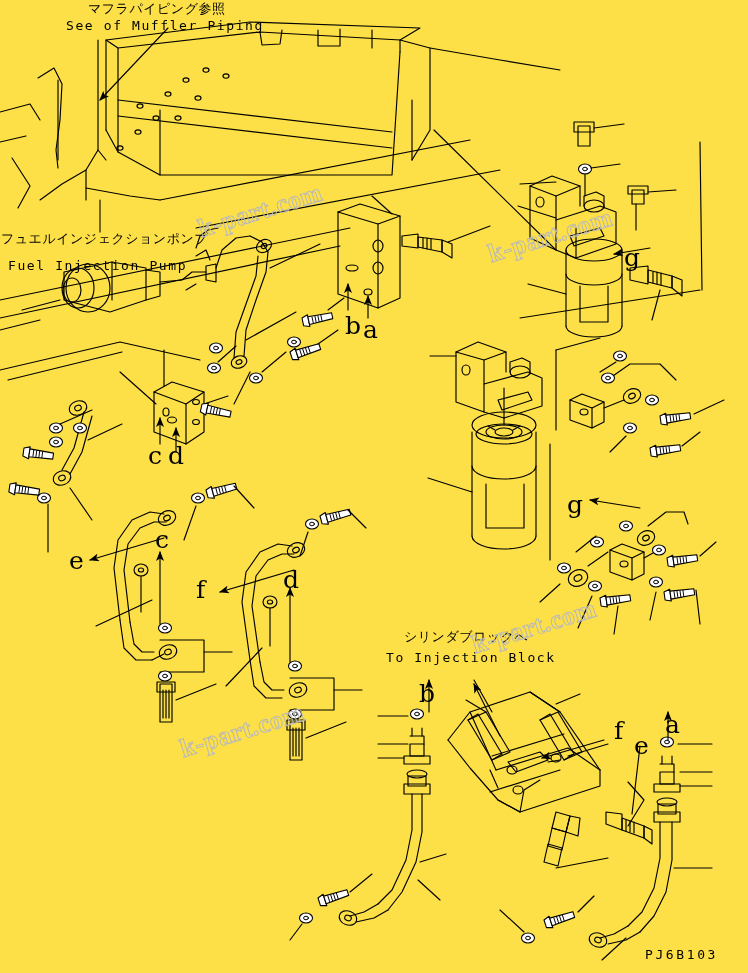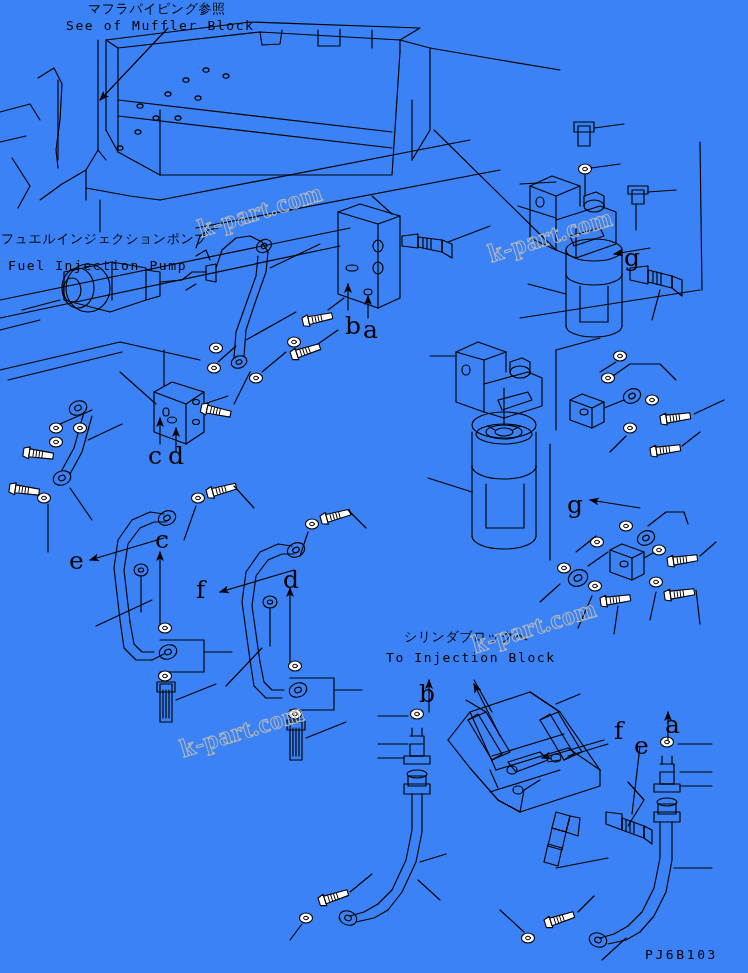--- a/index.html
+++ b/index.html
@@ -8,21 +8,21 @@
     padding: 0;
     background: #ffffff;
   }
   body {
     font-family: "Liberation Sans", sans-serif;
   }
   #sheet {
     position: relative;
     width: 748px;
     height: 973px;
-    background: #3b82f6;
+    background: #fde047;
     overflow: hidden;
   }
   #artwork {
     position: absolute;
     left: 0;
     top: 0;
     width: 748px;
     height: 973px;
   }
   .txt {
@@ -538,21 +538,21 @@
         <path d="M560 760 L548 762"></path>
 
         <path d="M640 746 L632 814"></path>
         <path d="M626 938 L602 960"></path>
       </g>
 
     </g>
   </svg>
 
   <div class="txt jp" style="left:88px; top:2px;">マフラパイピング参照</div>
-  <div class="txt en" style="left:66px; top:19px;">See of Muffler Block</div>
+  <div class="txt en" style="left:66px; top:19px;">See of Muffler Piping</div>
 
   <div class="txt jp" style="left:1px; top:232px;">フュエルインジェクションポンプ</div>
   <div class="txt en" style="left:8px; top:259px;">Fuel Injection Pump</div>
 
   <div class="txt jp" style="left:404px; top:630px;">シリンダブロックへ</div>
   <div class="txt en" style="left:386px; top:651px;">To Injection Block</div>
 
   <div id="callout-layer">
       <div class="txt callout" style="left: 345px; top: 313px;">b</div>
       <div class="txt callout" style="left: 363px; top: 317px;">a</div>

